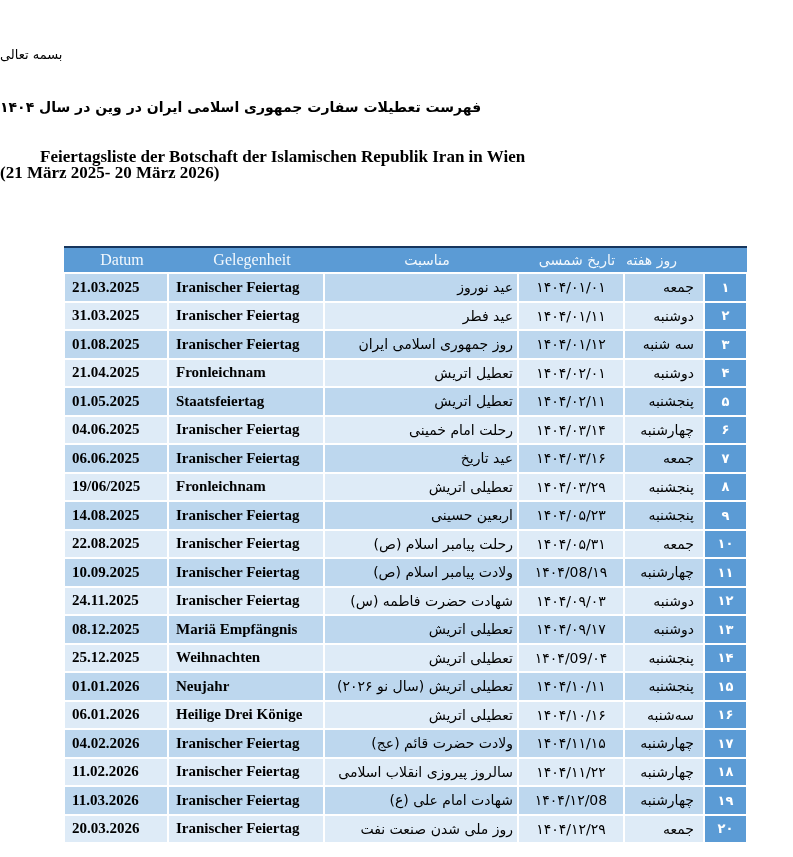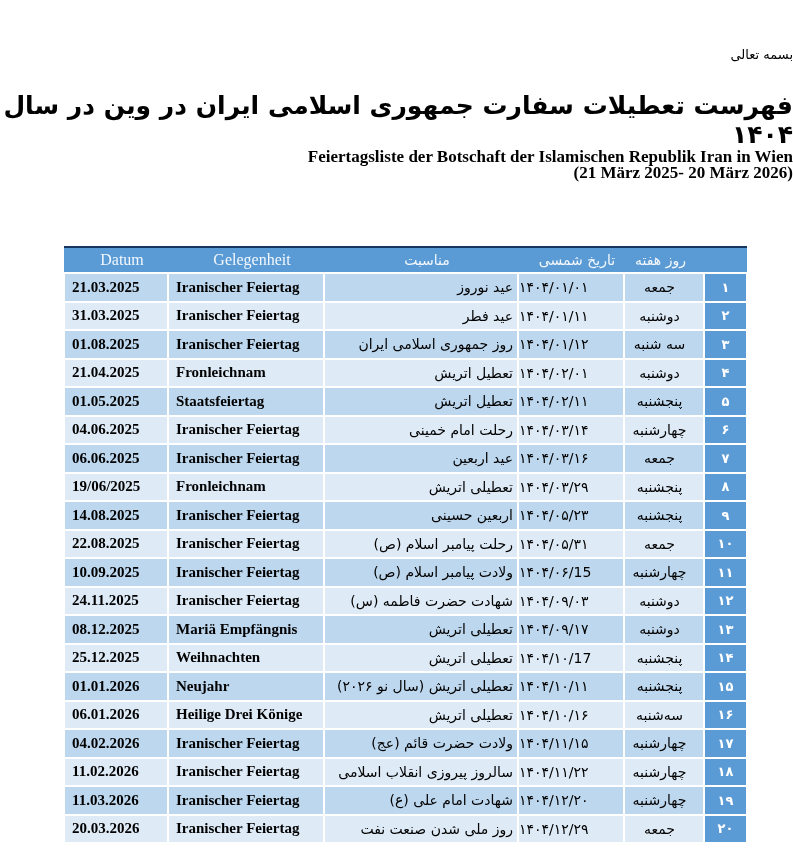--- a/index.html
+++ b/index.html
@@ -13,25 +13,25 @@
   .page{
     position:relative;
     width:793px;height:857px;
     background:#ffffff;
     overflow:hidden;
     font-family:"DejaVu Sans",sans-serif;
     color:#000;
   }
   .center-line{
     position:absolute;left:0;width:100%;
-    text-align:right;
+    text-align:left;
   }
   .bismillah{top:47px;font-size:13px;direction:rtl;}
-  .title-fa{top:91px;font-size:25px;font-weight:bold;direction:rtl;}
-  .title-de{top:147px;font-size:17px;font-weight:bold;font-family:"Liberation Serif",serif;}
+  .title-fa{top:99px;font-size:14px;font-weight:bold;direction:rtl;}
+  .title-de{top:147px;font-size:17px;font-weight:bold;font-family:"Liberation Serif",serif;padding-left:40px;}
   .date-range{top:163px;font-size:17px;font-weight:bold;font-family:"Liberation Serif",serif;}
 
   table.holidays{
     position:absolute;left:63px;top:246px;
     width:683px;
     border-collapse:collapse;
     table-layout:fixed;
     direction:rtl;
   }
   col.w-no{width:43px;}
@@ -51,42 +51,42 @@
     border-bottom:2px solid #fff;
     font-size:14px;
     text-align:center;
     vertical-align:middle;
     padding-left:12px;
   }
   thead th.h-da,thead th.h-ge{
     font-family:"Liberation Serif",serif;
     font-size:16px;
   }
-  thead th.h-wd{text-align:center;padding-left:2px;padding-right:9px;}
+  thead th.h-wd{text-align:left;padding-left:2px;padding-right:9px;}
 
   tbody tr{height:28.5px;}
   tbody td{
     border:2px solid #ffffff;
     vertical-align:middle;
     font-size:14px;
     overflow:hidden;
     white-space:nowrap;
   }
   tbody tr:nth-child(odd) td{background:var(--row-odd);}
   tbody tr:nth-child(even) td{background:var(--row-even);}
 
   td.c-no{
     background:var(--header-bg) !important;
     color:#ffffff;
     font-weight:bold;
     text-align:center;
     font-size:13px;
   }
-  td.c-wd{text-align:center;padding-right:9px;}
-  td.c-sh{text-align:left;}
+  td.c-wd{text-align:right;padding-right:9px;}
+  td.c-sh{text-align:center;}
   td.c-oc{text-align:right;padding-right:4px;padding-left:32px;}
   td.c-ge,td.c-da{
     direction:ltr;text-align:left;
     font-family:"Liberation Serif",serif;
     font-size:15px;
     padding-left:7px;
     font-weight:bold;
   }
 </style>
 </head>
@@ -164,21 +164,21 @@
       <td class="c-wd">چهارشنبه</td>
       <td class="c-sh">۱۴۰۴/۰۳/۱۴</td>
       <td class="c-oc">رحلت امام خمینی</td>
       <td class="c-ge">Iranischer Feiertag</td>
       <td class="c-da">04.06.2025</td>
     </tr>
         <tr>
       <td class="c-no">۷</td>
       <td class="c-wd">جمعه</td>
       <td class="c-sh">۱۴۰۴/۰۳/۱۶</td>
-      <td class="c-oc">عید اربعین</td>
+      <td class="c-oc">عید تاریخ</td>
       <td class="c-ge">Iranischer Feiertag</td>
       <td class="c-da">06.06.2025</td>
     </tr>
         <tr>
       <td class="c-no">۸</td>
       <td class="c-wd">پنجشنبه</td>
       <td class="c-sh">۱۴۰۴/۰۳/۲۹</td>
       <td class="c-oc">تعطیلی اتریش</td>
       <td class="c-ge">Fronleichnam</td>
       <td class="c-da">19/06/2025</td>
@@ -195,21 +195,21 @@
       <td class="c-no">۱۰</td>
       <td class="c-wd">جمعه</td>
       <td class="c-sh">۱۴۰۴/۰۵/۳۱</td>
       <td class="c-oc">رحلت پیامبر اسلام (ص)</td>
       <td class="c-ge">Iranischer Feiertag</td>
       <td class="c-da">22.08.2025</td>
     </tr>
         <tr>
       <td class="c-no">۱۱</td>
       <td class="c-wd">چهارشنبه</td>
-      <td class="c-sh">۱۴۰۴/۰۶/15</td>
+      <td class="c-sh">۱۴۰۴/08/۱۹</td>
       <td class="c-oc">ولادت پیامبر اسلام (ص)</td>
       <td class="c-ge">Iranischer Feiertag</td>
       <td class="c-da">10.09.2025</td>
     </tr>
         <tr>
       <td class="c-no">۱۲</td>
       <td class="c-wd">دوشنبه</td>
       <td class="c-sh">۱۴۰۴/۰۹/۰۳</td>
       <td class="c-oc">شهادت حضرت فاطمه (س)</td>
       <td class="c-ge">Iranischer Feiertag</td>
@@ -219,21 +219,21 @@
       <td class="c-no">۱۳</td>
       <td class="c-wd">دوشنبه</td>
       <td class="c-sh">۱۴۰۴/۰۹/۱۷</td>
       <td class="c-oc">تعطیلی اتریش</td>
       <td class="c-ge">Mariä Empfängnis</td>
       <td class="c-da">08.12.2025</td>
     </tr>
         <tr>
       <td class="c-no">۱۴</td>
       <td class="c-wd">پنجشنبه</td>
-      <td class="c-sh">۱۴۰۴/۱۰/17</td>
+      <td class="c-sh">۱۴۰۴/09/۰۴</td>
       <td class="c-oc">تعطیلی اتریش</td>
       <td class="c-ge">Weihnachten</td>
       <td class="c-da">25.12.2025</td>
     </tr>
         <tr>
       <td class="c-no">۱۵</td>
       <td class="c-wd">پنجشنبه</td>
       <td class="c-sh">۱۴۰۴/۱۰/۱۱</td>
       <td class="c-oc">تعطیلی اتریش (سال نو ۲۰۲۶)</td>
       <td class="c-ge">Neujahr</td>
@@ -259,21 +259,21 @@
       <td class="c-no">۱۸</td>
       <td class="c-wd">چهارشنبه</td>
       <td class="c-sh">۱۴۰۴/۱۱/۲۲</td>
       <td class="c-oc">سالروز پیروزی انقلاب اسلامی</td>
       <td class="c-ge">Iranischer Feiertag</td>
       <td class="c-da">11.02.2026</td>
     </tr>
         <tr>
       <td class="c-no">۱۹</td>
       <td class="c-wd">چهارشنبه</td>
-      <td class="c-sh">۱۴۰۴/۱۲/۲۰</td>
+      <td class="c-sh">۱۴۰۴/۱۲/08</td>
       <td class="c-oc">شهادت امام علی (ع)</td>
       <td class="c-ge">Iranischer Feiertag</td>
       <td class="c-da">11.03.2026</td>
     </tr>
         <tr>
       <td class="c-no">۲۰</td>
       <td class="c-wd">جمعه</td>
       <td class="c-sh">۱۴۰۴/۱۲/۲۹</td>
       <td class="c-oc">روز ملی شدن صنعت نفت</td>
       <td class="c-ge">Iranischer Feiertag</td>

